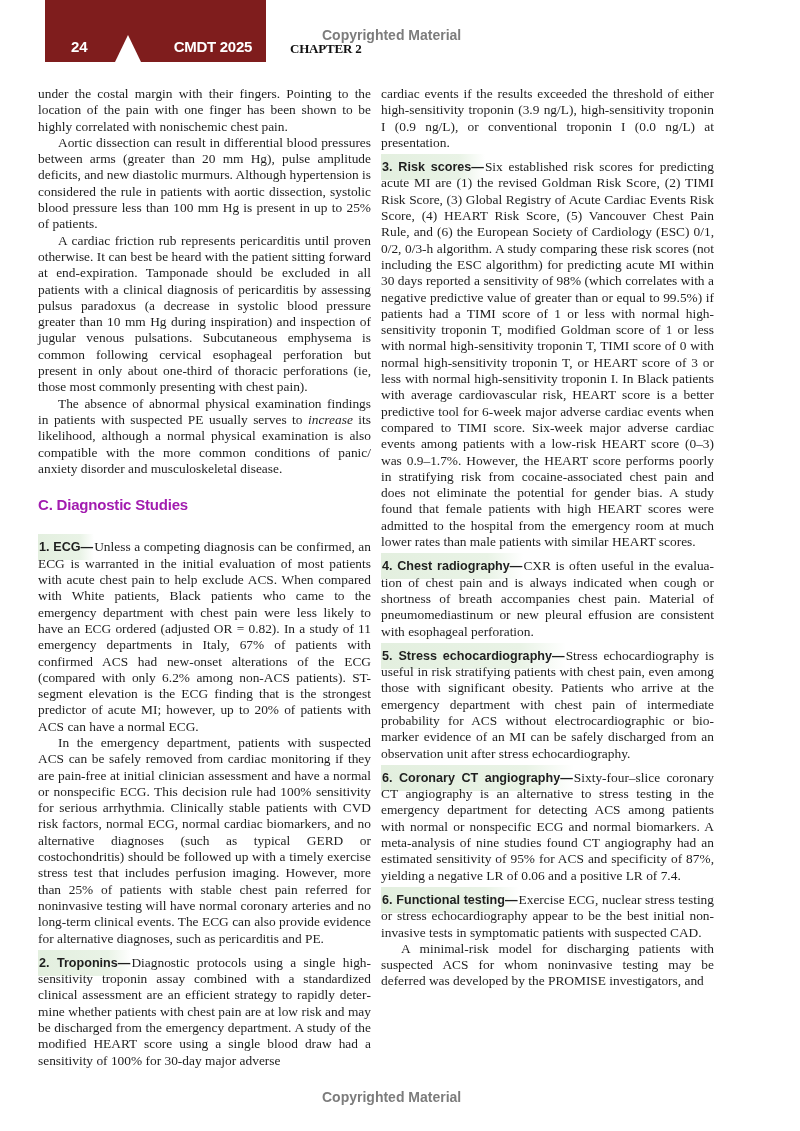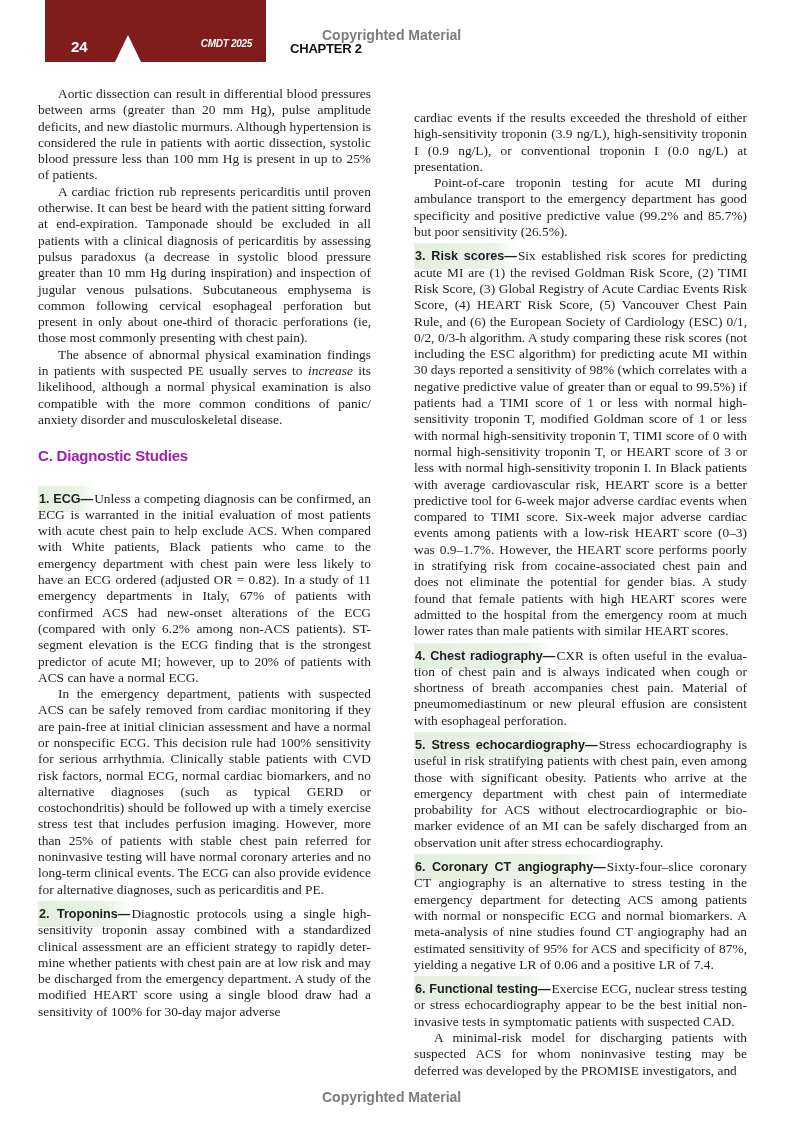--- a/index.html
+++ b/index.html
@@ -5,31 +5,31 @@
   html, body { margin: 0; padding: 0; background: #ffffff; }
   body { width: 800px; height: 1131px; position: relative; overflow: hidden;
          font-family: "Liberation Serif", "DejaVu Serif", serif; color: #1e1e1e; }
   .banner { position: absolute; left: 39px; top: 0; width: 221px; height: 62px; background: #7f1d1d; margin-left: 6px; }
   .banner .notch { position: absolute; left: 70px; bottom: 0; width: 0; height: 0;
                    border-left: 13px solid transparent; border-right: 13px solid transparent;
                    border-bottom: 27px solid #ffffff; }
   .banner .pg { position: absolute; left: 26px; top: 38px; font-family: "Liberation Sans", sans-serif;
                 font-weight: bold; font-size: 15px; color: #ffffff; }
   .banner .book { position: absolute; right: 14px; top: 38px; font-family: "Liberation Sans", sans-serif;
-                  font-weight: bold; font-size: 10px; color: #ffffff; letter-spacing: -0.3px; font-style: italic; }
-  .chapter { position: absolute; left: 290px; top: 41px; font-family: Liberation Sans, sans-serif;
+                  font-weight: bold; font-size: 15px; color: #ffffff; letter-spacing: -0.3px; }
+  .chapter { position: absolute; left: 290px; top: 41px; font-family: Liberation Serif, serif;
              font-weight: bold; font-size: 13px; color: #111; letter-spacing: -0.2px; }
   .wm { position: absolute; font-family: "Liberation Sans", sans-serif; font-weight: bold;
         font-size: 14px; color: #7c7c7c; text-align: right; }
   .wm-top { left: 322px; top: 27px; }
   .wm-bot { left: 322px; top: 1089px; }
   .col { position: absolute; top: 86px; width: 333px; font-size: 13.4px; line-height: 16.3px;
          text-align: justify; hyphens: manual; }
   .col-left { left: 38px; }
-  .col-right { left: 414px; margin-top: 24px; }
+  .col-right { left: 381px; }
   .col p { margin: 0; }
   .col p.ind { text-indent: 20px; }
   .col p.sec { margin-top: 8px; }
   .sub { font-family: "Liberation Sans", sans-serif; font-weight: bold; font-size: 12.6px;
          background: linear-gradient(to right, #e3efdf 0%, #e9f3e6 75%, rgba(233,243,230,0) 100%);
          padding: 6px 1px; }
   .h3 { font-family: "Liberation Sans", sans-serif; font-weight: bold; font-size: 15px;
         color: #a21caf; margin: 20px 0 26px 0; letter-spacing: -0.2px; }
   em { font-style: italic; }
 </style>
@@ -38,35 +38,35 @@
 
 <div class="banner">
   <span class="notch"></span>
   <span class="pg">24</span>
   <span class="book">CMDT 2025</span>
 </div>
 <div class="chapter">CHAPTER 2</div>
 <div class="wm wm-top">Copyrighted Material</div>
 
 <div class="col col-left">
+  <p>under the costal margin with their fingers. Pointing to the location of the pain with one finger has been shown to be highly correlated with nonischemic chest pain.</p>
   <p class="ind">Aortic dissection can result in differential blood pres­sures between arms (greater than 20 mm Hg), pulse ampli­tude deficits, and new diastolic murmurs. Although hypertension is considered the rule in patients with aortic dissection, systolic blood pressure less than 100 mm Hg is present in up to 25% of patients.</p>
   <p class="ind">A cardiac friction rub represents pericarditis until proven otherwise. It can best be heard with the patient sit­ting forward at end-expiration. Tamponade should be excluded in all patients with a clinical diagnosis of pericar­ditis by assessing pulsus paradoxus (a decrease in systolic blood pressure greater than 10 mm Hg during inspiration) and inspection of jugular venous pulsations. Subcutaneous emphysema is common following cervical esophageal perfo­ration but present in only about one-third of thoracic perfora­tions (ie, those most commonly presenting with chest pain).</p>
   <p class="ind"><span>The absence of abnormal physical examination findings in patients with suspected PE usually serves to </span><em>increase</em><span> its likelihood, although a normal physical examination is also compatible with the more common conditions of panic/ anxiety disorder and musculoskeletal disease.</span></p>
 
   <div class="h3">C. Diagnostic Studies</div>
 
   <p><span class="sub">1. ECG—</span><span>Unless a competing diagnosis can be confirmed, an ECG is warranted in the initial evaluation of most patients with acute chest pain to help exclude ACS. When compared with White patients, Black patients who came to the emergency department with chest pain were less likely to have an ECG ordered (adjusted OR = 0.82). In a study of 11 emergency departments in Italy, 67% of patients with confirmed ACS had new-onset alterations of the ECG (compared with only 6.2% among non-ACS patients). ST-segment elevation is the ECG finding that is the strongest predictor of acute MI; however, up to 20% of patients with ACS can have a normal ECG.</span></p>
   <p class="ind">In the emergency department, patients with suspected ACS can be safely removed from cardiac monitoring if they are pain-free at initial clinician assessment and have a nor­mal or nonspecific ECG. This decision rule had 100% sensitivity for serious arrhythmia. Clinically stable patients with CVD risk factors, normal ECG, normal cardiac bio­markers, and no alternative diagnoses (such as typical GERD or costochondritis) should be followed up with a timely exercise stress test that includes perfusion imaging. However, more than 25% of patients with stable chest pain referred for noninvasive testing will have normal coronary arteries and no long-term clinical events. The ECG can also provide evidence for alternative diagnoses, such as pericar­ditis and PE.</p>
 
   <p class="sec"><span class="sub">2. Troponins—</span><span>Diagnostic protocols using a single high-sensitivity troponin assay combined with a standardized clinical assessment are an efficient strategy to rapidly deter­mine whether patients with chest pain are at low risk and may be discharged from the emergency department. A study of the modified HEART score using a single blood draw had a sensitivity of 100% for 30-day major adverse</span></p>
 </div>
 
 <div class="col col-right">
   <p>cardiac events if the results exceeded the threshold of either high-sensitivity troponin (3.9 ng/L), high-sensitivity troponin I (0.9 ng/L), or conventional troponin I (0.0 ng/L) at presentation.</p>
-  <p class="ind">Point-of-care troponin testing for acute MI during ambulance transport to the emergency department has good specificity and positive predictive value (99.2% and 85.7%) but poor sensitivity (26.5%).</p>
 
   <p class="sec"><span class="sub">3. Risk scores—</span><span>Six established risk scores for predicting acute MI are (1) the revised Goldman Risk Score, (2) TIMI Risk Score, (3) Global Registry of Acute Cardiac Events Risk Score, (4) HEART Risk Score, (5) Vancouver Chest Pain Rule, and (6) the European Society of Cardiology (ESC) 0/1, 0/2, 0/3-h algorithm. A study comparing these risk scores (not including the ESC algorithm) for predict­ing acute MI within 30 days reported a sensitivity of 98% (which correlates with a negative predictive value of greater than or equal to 99.5%) if patients had a TIMI score of 1 or less with normal high-sensitivity troponin T, modified Goldman score of 1 or less with normal high-sensitivity troponin T, TIMI score of 0 with normal high-sensitivity troponin T, or HEART score of 3 or less with normal high-sensitivity troponin I. In Black patients with average car­diovascular risk, HEART score is a better predictive tool for 6-week major adverse cardiac events when compared to TIMI score. Six-week major adverse cardiac events among patients with a low-risk HEART score (0–3) was 0.9–1.7%. However, the HEART score performs poorly in stratifying risk from cocaine-associated chest pain and does not elimi­nate the potential for gender bias. A study found that female patients with high HEART scores were admitted to the hospital from the emergency room at much lower rates than male patients with similar HEART scores.</span></p>
 
   <p class="sec"><span class="sub">4. Chest radiography—</span><span>CXR is often useful in the evalua­tion of chest pain and is always indicated when cough or shortness of breath accompanies chest pain. Material of pneumomediastinum or new pleural effusion are consis­tent with esophageal perforation.</span></p>
 
   <p class="sec"><span class="sub">5. Stress echocardiography—</span><span>Stress echocardiography is useful in risk stratifying patients with chest pain, even among those with significant obesity. Patients who arrive at the emergency department with chest pain of intermediate probability for ACS without electrocardiographic or bio­marker evidence of an MI can be safely discharged from an observation unit after stress echocardiography.</span></p>
 
   <p class="sec"><span class="sub">6. Coronary CT angiography—</span><span>Sixty-four–slice coronary CT angiography is an alternative to stress testing in the emergency department for detecting ACS among patients with normal or nonspecific ECG and normal biomarkers. A meta-analysis of nine studies found CT angiography had an estimated sensitivity of 95% for ACS and specificity of 87%, yielding a negative LR of 0.06 and a positive LR of 7.4.</span></p>
 
   <p class="sec"><span class="sub">6. Functional testing—</span><span>Exercise ECG, nuclear stress testing or stress echocardiography appear to be the best initial non­invasive tests in symptomatic patients with suspected CAD.</span></p>

